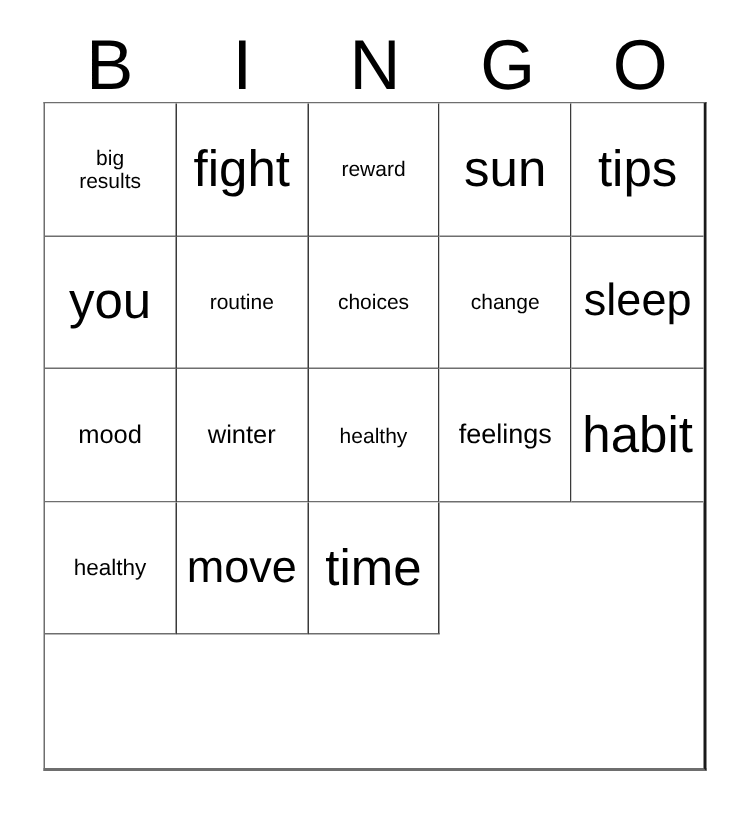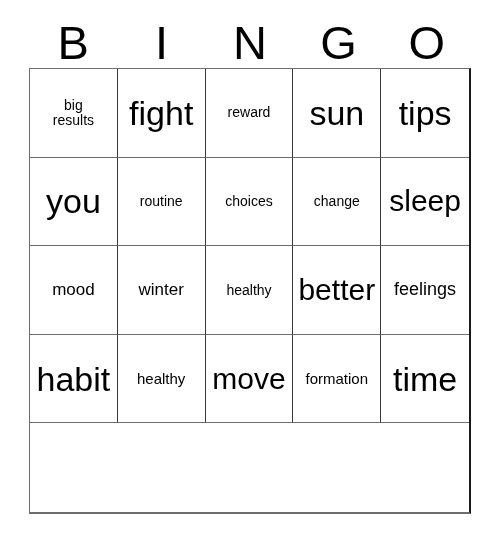--- a/index.html
+++ b/index.html
@@ -140,37 +140,31 @@
 
     <div class="cell fs-lg">
         <span class="cell-text">mood</span>
       </div>
     <div class="cell fs-lg">
         <span class="cell-text">winter</span>
       </div>
     <div class="cell fs-md">
         <span class="cell-text">healthy</span>
       </div>
-    <div class="cell fs-xl">
-        <span class="cell-text">better</span>
-      </div>
     <div class="cell fs-sm">
         <span class="cell-text">feelings</span>
       </div>
 
     <div class="cell fs-xxl">
         <span class="cell-text">habit</span>
       </div>
     <div class="cell fs-xs">
         <span class="cell-text">healthy</span>
       </div>
     <div class="cell fs-xl">
         <span class="cell-text">move</span>
       </div>
-    <div class="cell fs-xs">
-        <span class="cell-text">formation</span>
-      </div>
     <div class="cell fs-xxl">
         <span class="cell-text">time</span>
       </div>
 
   </div>
 </div>
 
 </body></html>

